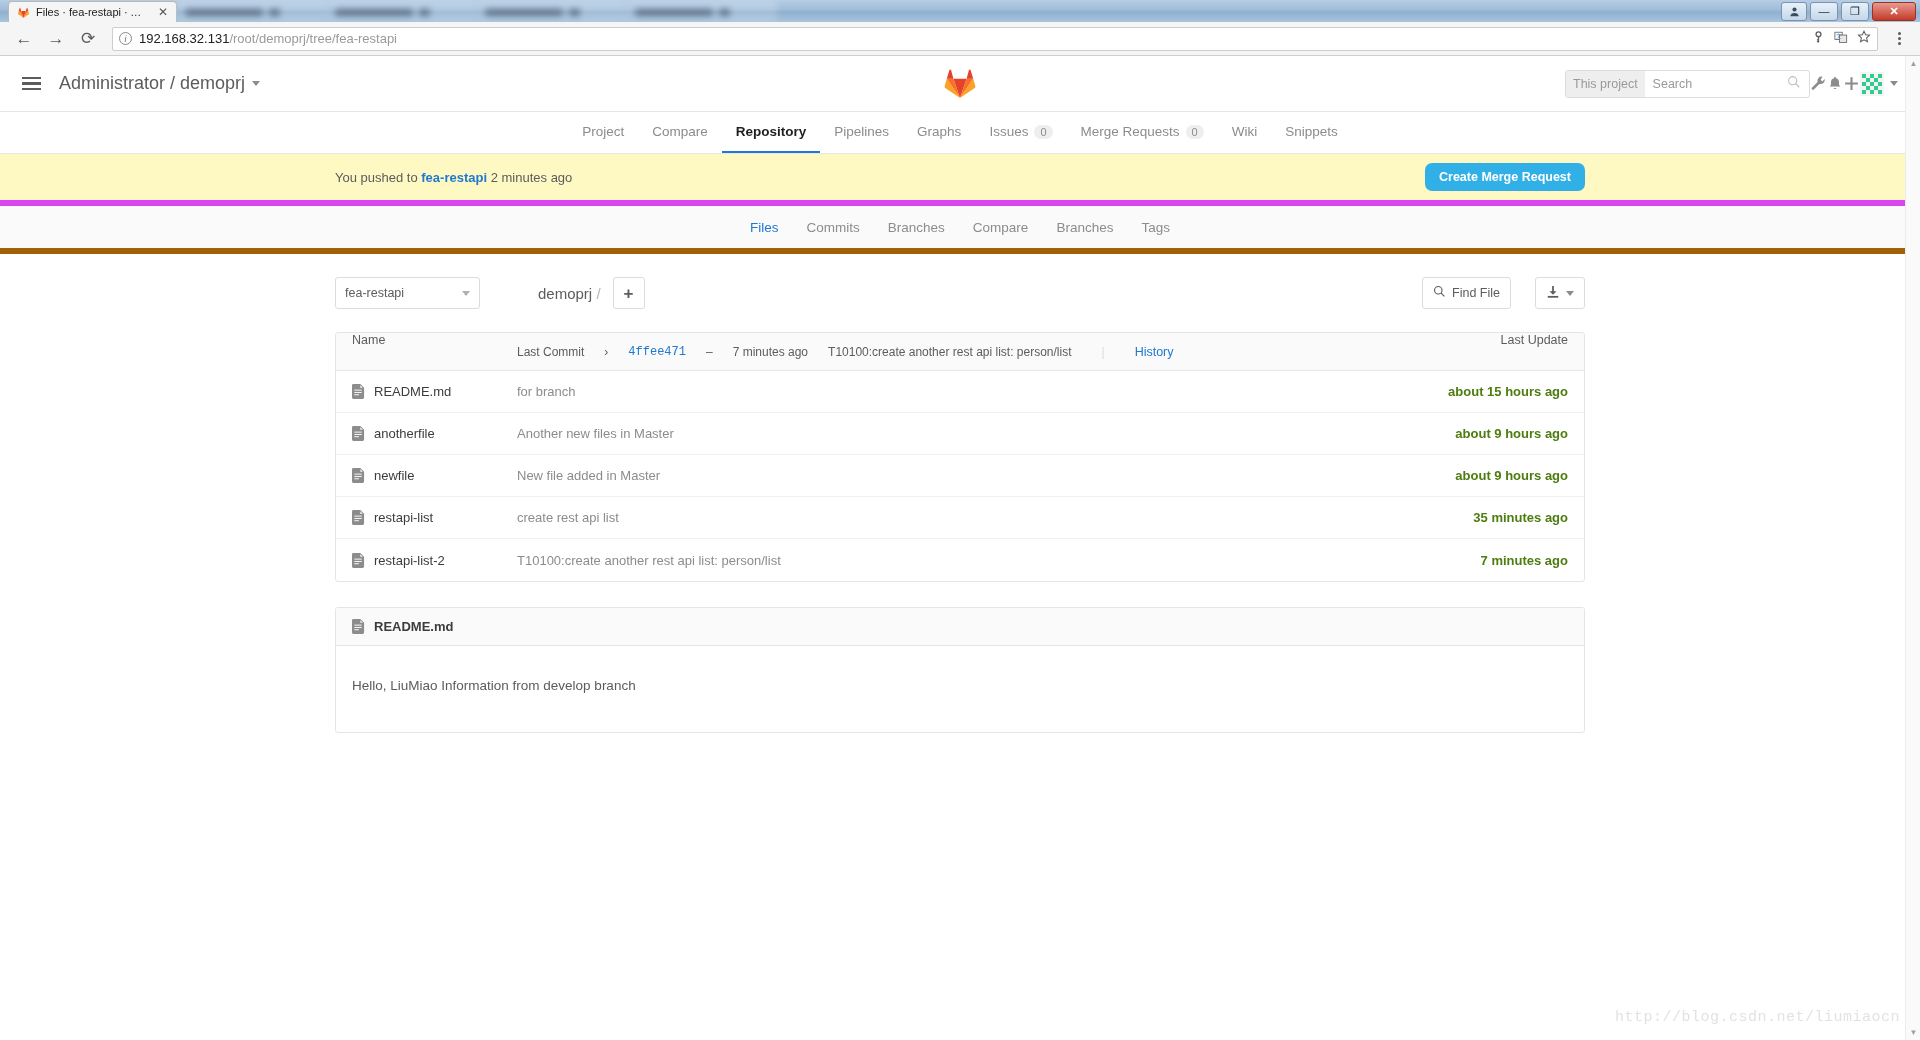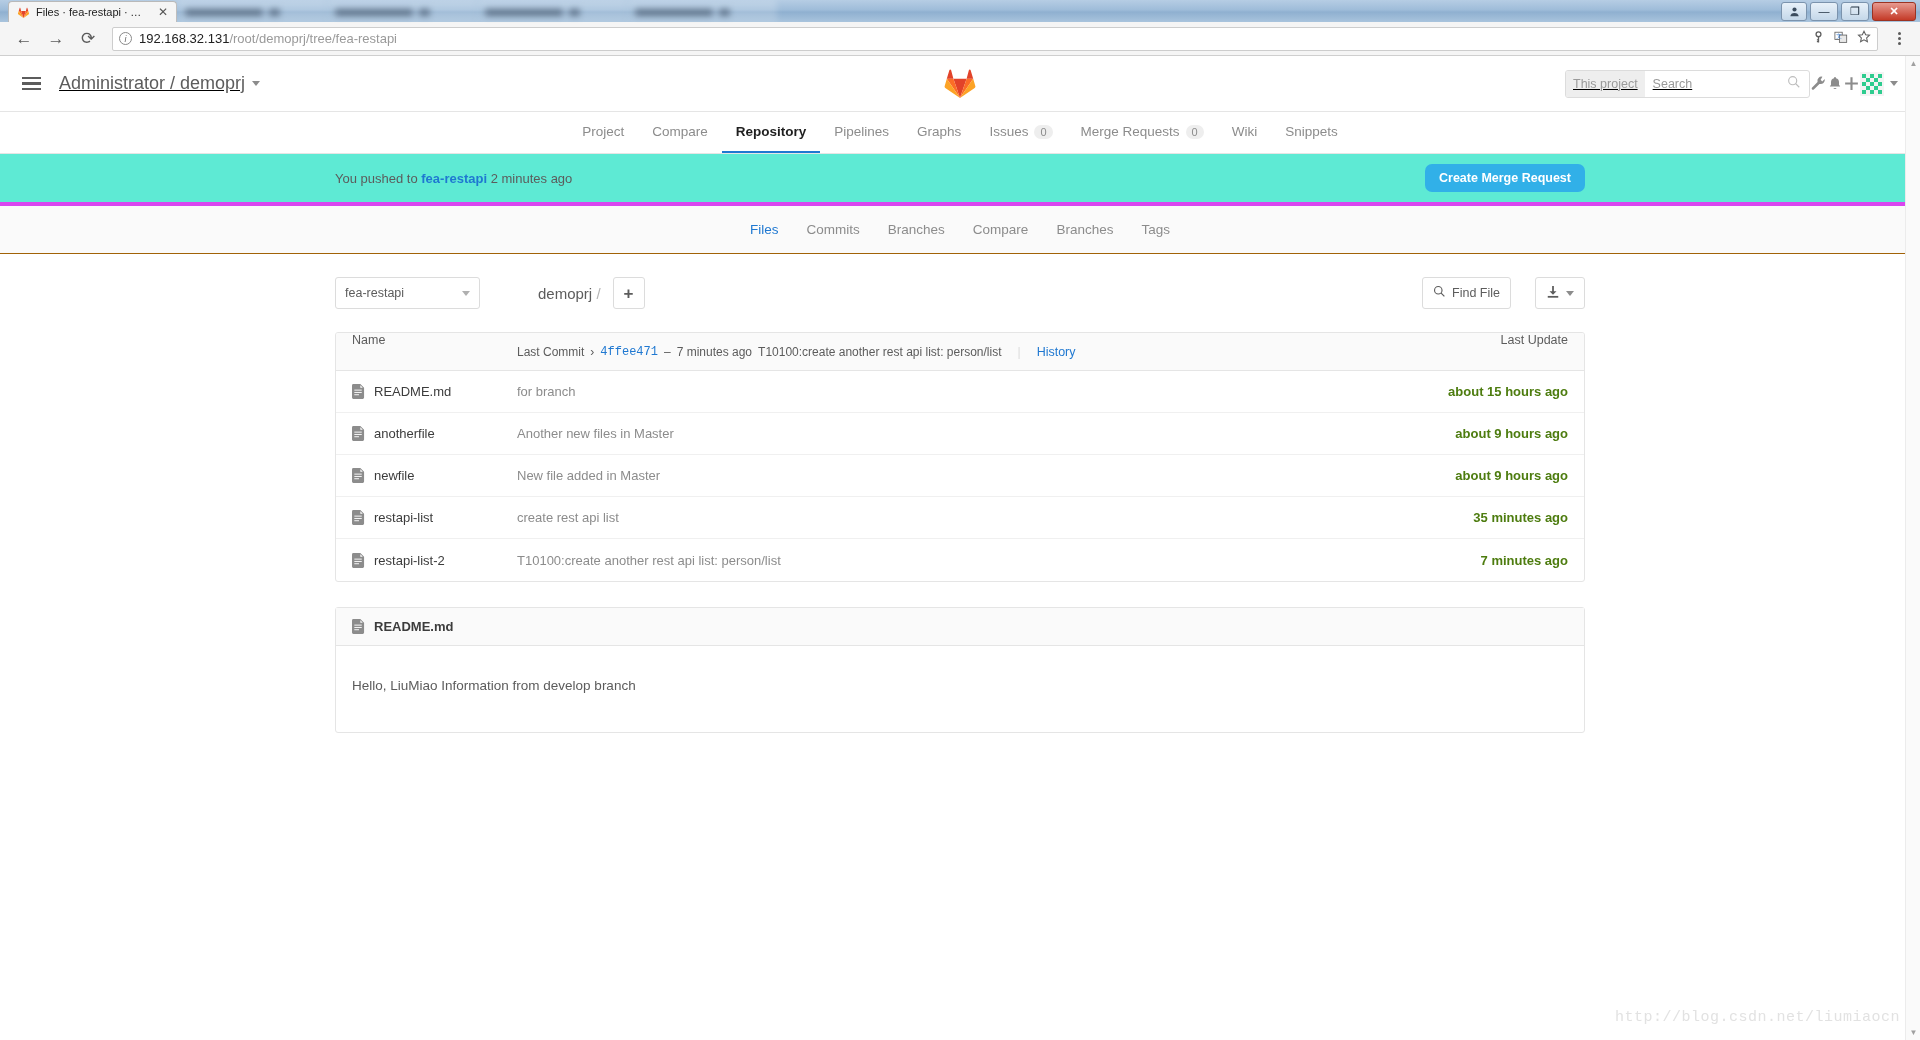--- a/index.html
+++ b/index.html
@@ -60,21 +60,21 @@
     color:#6a6a6a; font-size:9px; display:flex; align-items:center; justify-content:center; font-style:italic; flex:none;}
   .omni-url{ font-size:13px; color:#9a9a9a; white-space:nowrap; }
   .omni-url b{ color:#202020; font-weight:normal; }
   .omni-icons{ margin-left:auto; display:flex; align-items:center; gap:9px; color:#5f5f5f; }
   .toolbar-menu{ width:22px; display:flex; flex-direction:column; align-items:center; gap:2px; }
   .toolbar-menu i{ width:3px; height:3px; background:#5a5a5a; border-radius:50%; display:block; }
 
   
   .gl-topbar{
     height:56px; border-bottom:1px solid #e5e5e5; background:#fff;
-    display:flex; align-items:center; padding:0 22px; position:relative;text-decoration:underline;
+    display:flex; align-items:center; padding:0 22px; position:relative;
   }
   .hamburger{ display:flex; flex-direction:column; gap:3px; margin-right:18px; }
   .hamburger i{ width:19px; height:2.5px; background:#5c5c5c; display:block; }
   .proj-title{ font-size:18px; color:#5c5c5c; display:flex; align-items:center; gap:7px; }
   .gl-logo{ position:absolute; left:50%; top:9px; transform:translateX(-50%); width:36px; height:36px; }
   .gl-right{ margin-left:auto; display:flex; align-items:center; }
   .searchbox{
     width:245px; height:28px; border:1px solid #dcdcdc; border-radius:3px; background:#fff;
     display:flex; align-items:center; overflow:hidden;
   }
@@ -87,30 +87,30 @@
   .caret{ width:0; height:0; border-left:4px solid transparent; border-right:4px solid transparent; border-top:5px solid #8c8c8c; }
 
   .gl-nav{ height:42px; background:#fff; display:flex; justify-content:center; align-items:stretch; border-bottom:1px solid #e5e5e5; }
   .gl-nav a{
     display:flex; align-items:center; gap:6px; padding:0 14px;
     font-size:13.5px; color:#8c8c8c; text-decoration:none; border-bottom:2px solid transparent;
   }
   .gl-nav a.active{ color:#1f1f1f; font-weight:bold; border-bottom-color:#1f78d1; }
   .nav-badge{ background:#eeeeee; color:#8c8c8c; font-size:11px; border-radius:9px; padding:1px 6px; font-weight:normal; }
 
-  .pushbar{ height:52px; border-bottom:4px solid #d946ef; background:#5eead4; display:flex; align-items:center; }
+  .pushbar{ height:52px; border-bottom:6px solid #d946ef; background:#fef9c3; display:flex; align-items:center; }
   .pushbar-inner{ width:1250px; margin:0 auto; display:flex; align-items:center; }
   .push-text{ font-size:13px; color:#5c5c5c; }
   .push-text b{ color:#1f78d1; }
   .btn-mr{
     margin-left:auto; background:#31b0e8; color:#fff; font-size:12.5px; font-weight:bold;
     border-radius:7px; padding:8px 14px; line-height:1;
   }
 
-  .subnav{ height:48px; background:#fafafa; border-bottom:1px solid #a16207; display:flex; justify-content:center; align-items:center; }
+  .subnav{ height:48px; background:#fafafa; border-bottom:6px solid #a16207; display:flex; justify-content:center; align-items:center; }
   .subnav a{ font-size:13.5px; color:#8c8c8c; text-decoration:none; padding:0 14px; }
   .subnav a.active{ color:#1f78d1; }
 
   .content{ width:1250px; margin:0 auto; padding-top:22px; }
 
   .toolrow{ display:flex; align-items:center; gap:12px; height:34px; margin-bottom:22px; }
   .branch-select{
     width:145px; height:32px; border:1px solid #dcdcdc; border-radius:3px; background:#fff;
     display:flex; align-items:center; padding:0 9px; font-size:12.5px; color:#5c5c5c;
   }
@@ -123,21 +123,21 @@
     font-size:12.5px; color:#5c5c5c;
   }
   .toolrow .right{ margin-left:auto; display:flex; gap:24px; }
 
   .filetable{ border:1px solid #e5e5e5; border-radius:3px; overflow:hidden; background:#fff; }
   .ft-head{
     background:#fafafa; border-bottom:1px solid #e5e5e5; height:38px;
     display:flex; padding:0 16px; font-size:12.5px; color:#5c5c5c;
   }
   .ft-head .col-name{ width:165px; }
-  .ft-head .col-commit{ display:flex; align-items:center; gap:6px; flex:1; font-size:12px; }
+  .ft-head .col-commit{ display:flex; align-items:center; gap:20px; flex:1; font-size:12px; }
   .sha{ color:#1f78d1; font-family:"Liberation Mono", monospace; font-size:12px; }
   .commit-msg{ color:#5c5c5c; }
   .hist-sep{ color:#dcdcdc; margin:0 10px; }
   .hist{ color:#1f78d1; font-size:12.5px; }
   .ft-head .col-update{ margin-left:auto; }
   .ft-row{ height:42px; display:flex; align-items:center; padding:0 16px; border-bottom:1px solid #f0f0f0; font-size:13px; }
   .ft-row:last-child{ border-bottom:none; }
   .ft-row .col-name{ width:165px; display:flex; align-items:center; gap:9px; color:#3c3c3c; }
   .ft-row .col-commit{ flex:1; color:#8c8c8c; }
   .ft-row .col-update{ margin-left:auto; color:#4d7c0f;font-weight:bold; }

